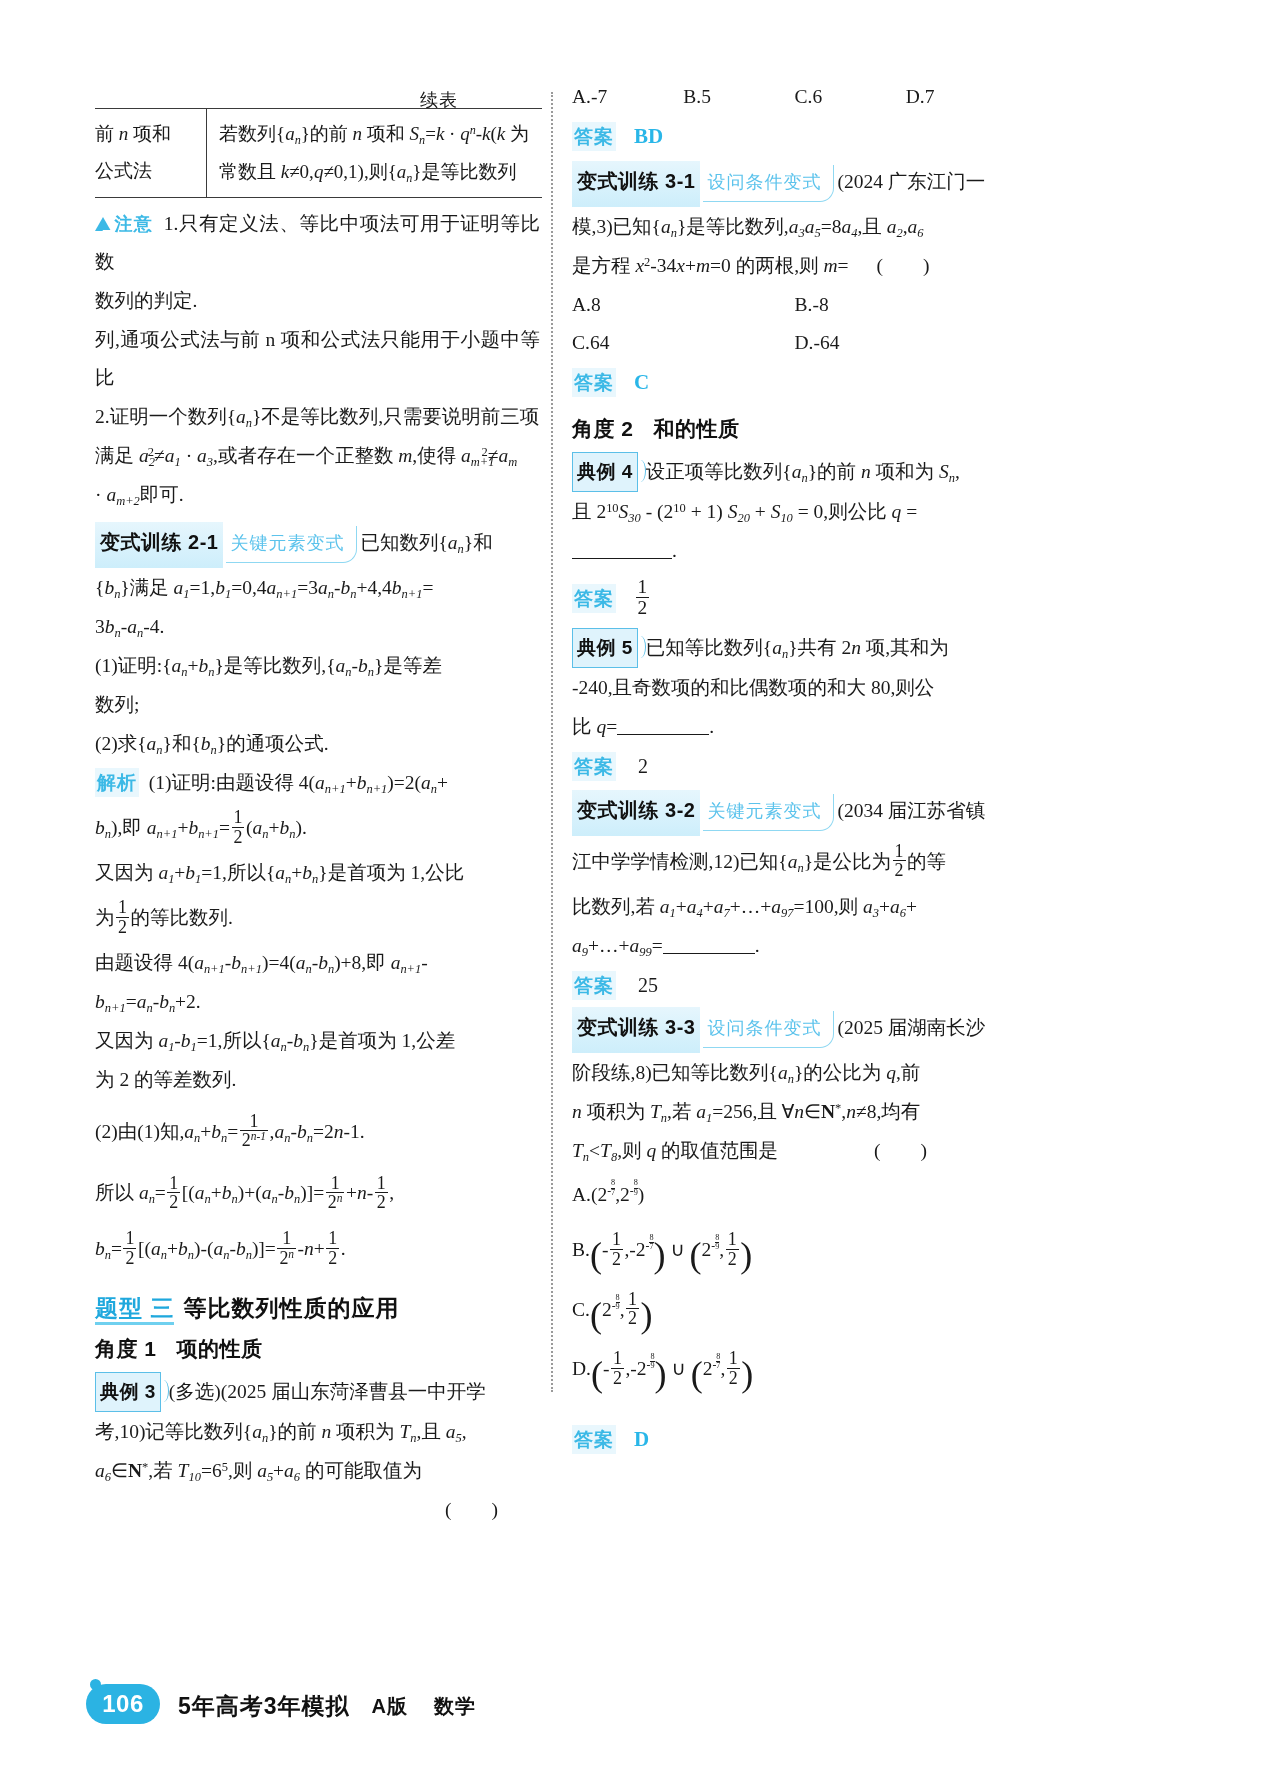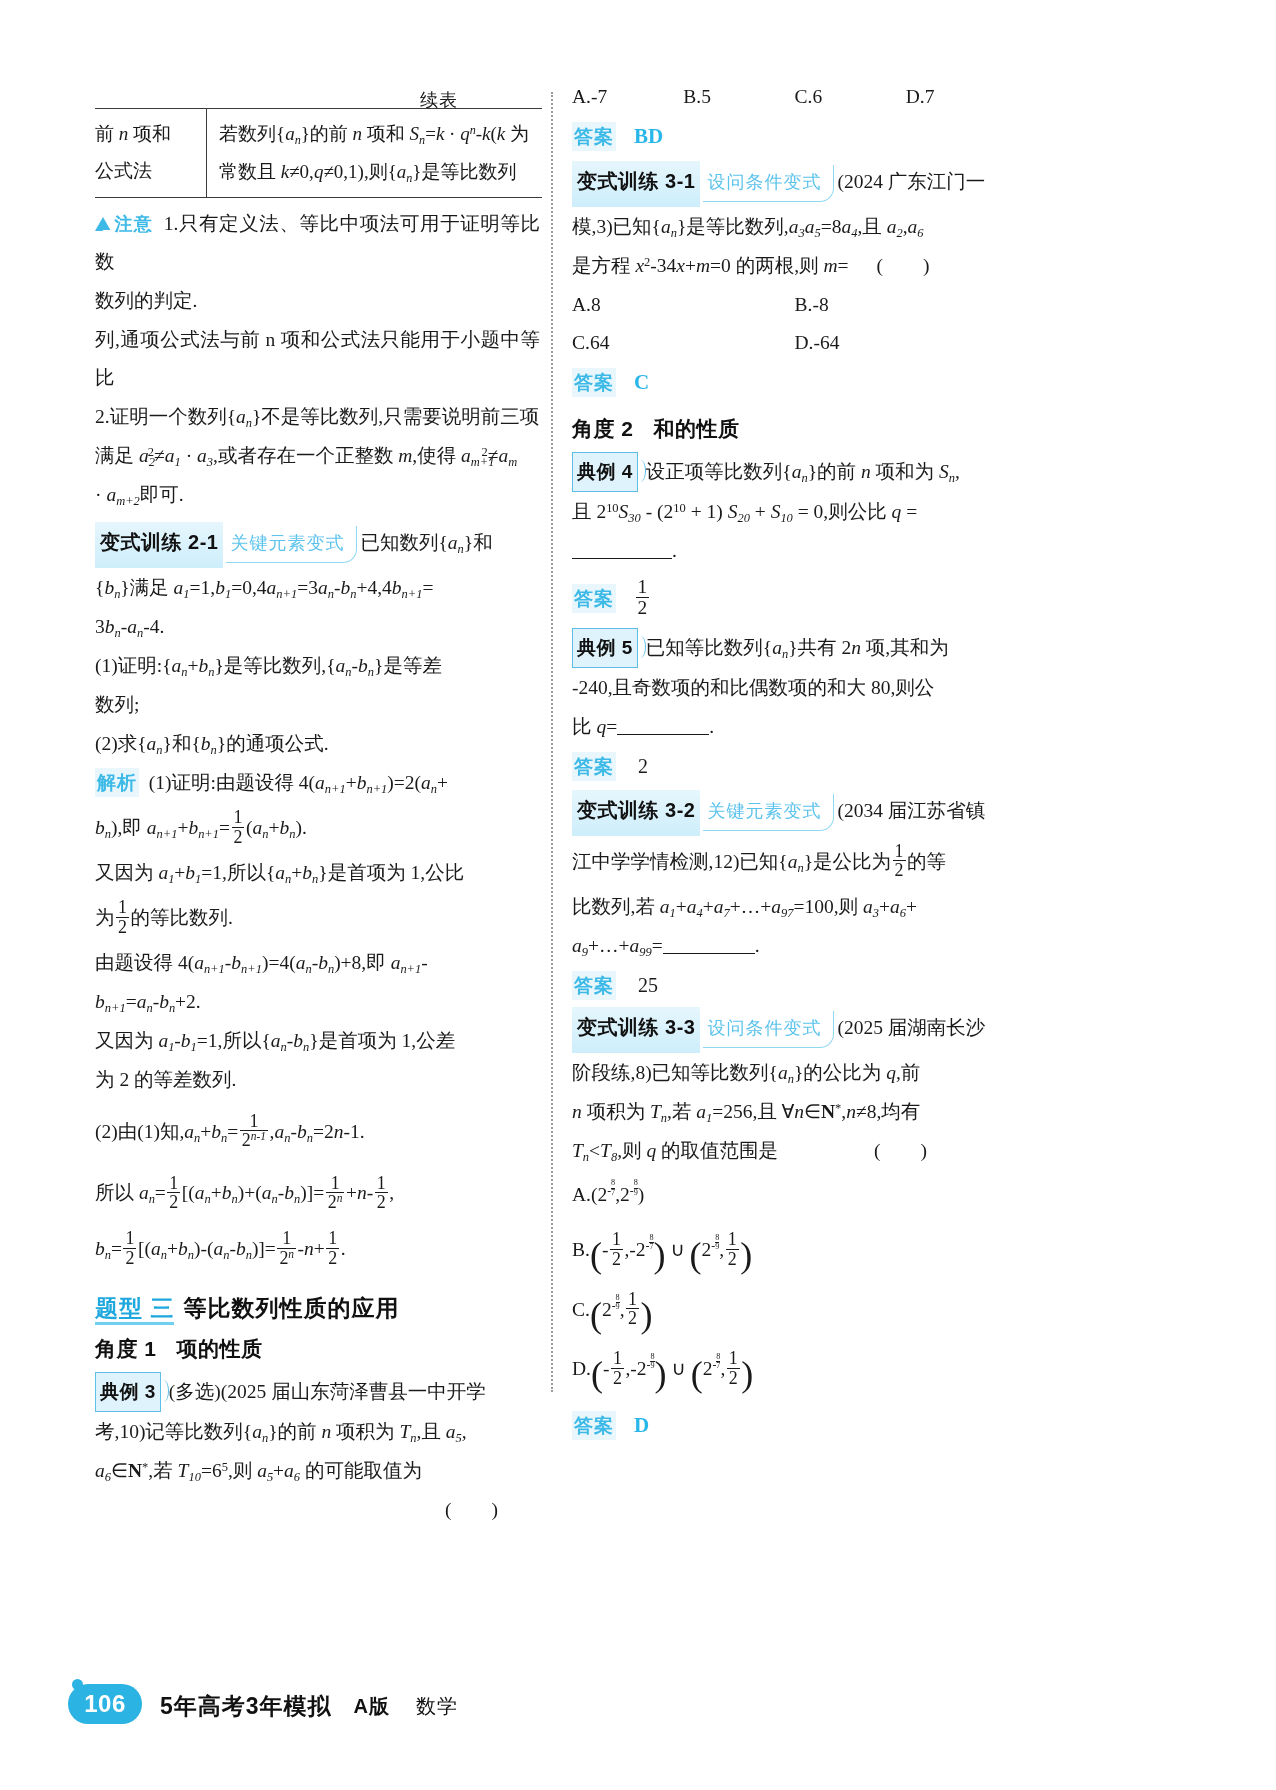--- a/index.html
+++ b/index.html
@@ -220,21 +220,21 @@
   
   .choices { display:flex; }
   .choices .ch { width:25%; }
   .choices2 { display:flex; }
   .choices2 .ch { width:50%; }
 
   .blank { display:inline-block; border-bottom:1.3px solid #1a1a1a; width:100px; vertical-align:-2px; }
   .blank-sm { display:inline-block; border-bottom:1.3px solid #1a1a1a; width:92px; vertical-align:-2px; }
 
   
-  .footer { position:absolute; left:68px; bottom:62px; display:flex; align-items:center; }
+  .footer { position:absolute; left:86px; bottom:62px; display:flex; align-items:center; }
   .pgnum-wrap { position:relative; width:78px; height:44px; }
   .pgnum-bubble {
     position:absolute; left:0; top:0;
     width:74px; height:40px;
     background:#2bb3e3;
     border-radius:20px;
     color:#fff;
     font-family:"Liberation Sans", sans-serif;
     font-weight:bold;
     font-size:24px;
@@ -249,21 +249,21 @@
   }
   .footer-txt {
     margin-left:14px;
     font-family:"Liberation Sans", sans-serif;
     font-weight:bold;
     font-size:23px;
     color:#111;
     letter-spacing:1px;
   }
   .footer-sub { font-size:20px; font-weight:bold; margin-left:22px; }
-  .footer-sub2 { font-size:20px; font-weight:normal; margin-left:26px; }
+  .footer-sub2 { font-size:20px; font-weight:bold; margin-left:26px; }
 </style>
 </head>
 <body>
 
 <div class="page">
 
   <div class="xubiao">续表</div>
 
   <div class="divider"></div>
 
@@ -411,21 +411,21 @@
       <p><i>T</i><span class="sub">n</span>&lt;<i>T</i><span class="sub">8</span>,则 <i>q</i> 的取值范围是<span style="display:inline-block;width:96px;"></span>(<span style="display:inline-block;width:40px;"></span>)</p>
 
       <p style="line-height:2.5;">A.(2<span class="sup" style="font-size:0.6em;">-<span class="sfrac" style="vertical-align:0.1em;font-size:0.7em;"><span class="nu">8</span><span class="de">7</span></span></span>,2<span class="sup" style="font-size:0.6em;">-<span class="sfrac" style="vertical-align:0.1em;font-size:0.7em;"><span class="nu">8</span><span class="de">9</span></span></span>)</p>
 
       <p style="line-height:3.0;">B.<span class="bigparen">(</span>-<span class="frac"><span class="nu">1</span><span class="de">2</span></span>,-2<span class="sup" style="font-size:0.6em;">-<span class="sfrac" style="vertical-align:0.1em;font-size:0.7em;"><span class="nu">8</span><span class="de">7</span></span></span><span class="bigparen">)</span> ∪ <span class="bigparen">(</span>2<span class="sup" style="font-size:0.6em;">-<span class="sfrac" style="vertical-align:0.1em;font-size:0.7em;"><span class="nu">8</span><span class="de">9</span></span></span>,<span class="frac"><span class="nu">1</span><span class="de">2</span></span><span class="bigparen">)</span></p>
 
       <p style="line-height:3.0;">C.<span class="bigparen">(</span>2<span class="sup" style="font-size:0.6em;">-<span class="sfrac" style="vertical-align:0.1em;font-size:0.7em;"><span class="nu">8</span><span class="de">9</span></span></span>,<span class="frac"><span class="nu">1</span><span class="de">2</span></span><span class="bigparen">)</span></p>
 
       <p style="line-height:3.0;">D.<span class="bigparen">(</span>-<span class="frac"><span class="nu">1</span><span class="de">2</span></span>,-2<span class="sup" style="font-size:0.6em;">-<span class="sfrac" style="vertical-align:0.1em;font-size:0.7em;"><span class="nu">8</span><span class="de">9</span></span></span><span class="bigparen">)</span> ∪ <span class="bigparen">(</span>2<span class="sup" style="font-size:0.6em;">-<span class="sfrac" style="vertical-align:0.1em;font-size:0.7em;"><span class="nu">8</span><span class="de">7</span></span></span>,<span class="frac"><span class="nu">1</span><span class="de">2</span></span><span class="bigparen">)</span></p>
 
-      <p style="margin-top:6px;">
+      <p style="margin-top:20px;">
         <span class="daan">答案</span><span class="ans-val">D</span>
       </p>
     </div>
 
   </div>
 
   <div class="footer">
     <div class="pgnum-wrap">
       <div class="pgnum-dot"></div>
       <div class="pgnum-bubble">106</div>

